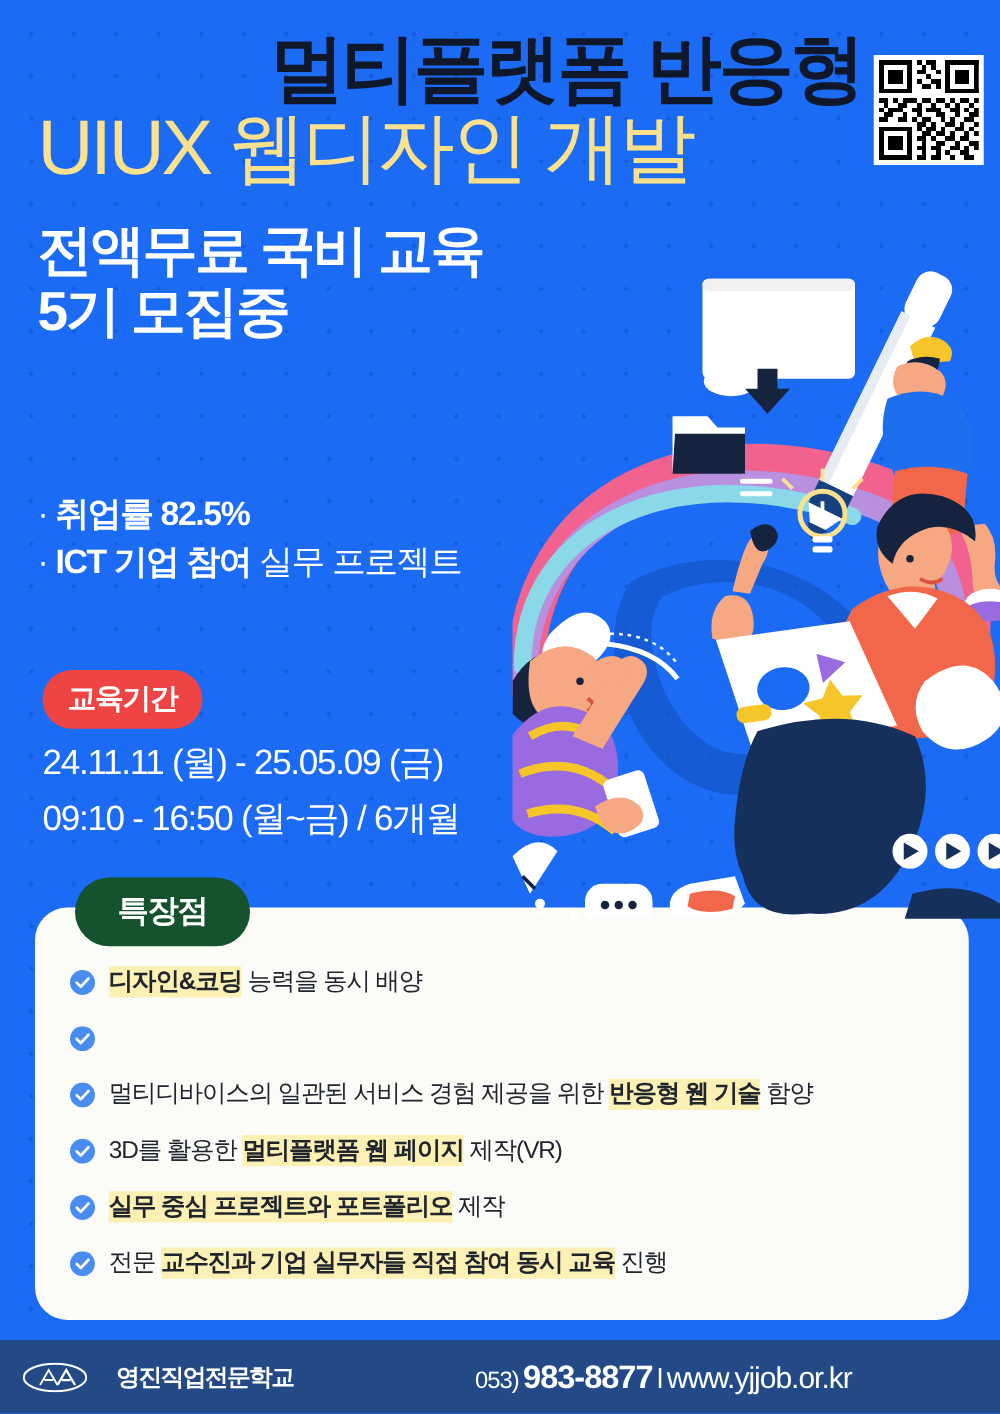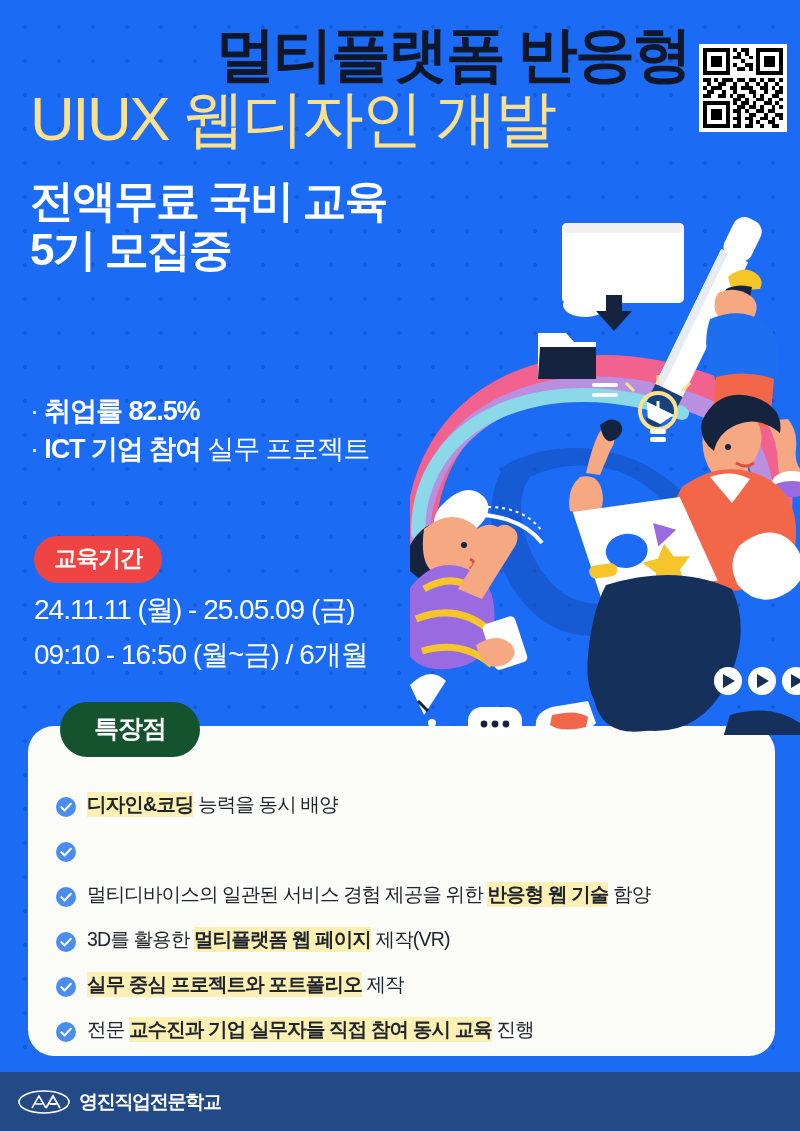--- a/index.html
+++ b/index.html
@@ -137,21 +137,21 @@
   }
   .flist {
     position: absolute;
     left: 56px;
     top: 772px;
     width: 700px;
     z-index: 2;
   }
   .frow {
     display: flex;
-    align-items: flex-end;
+    align-items: flex-start;
     gap: 11px;
     height: 45px;
   }
   .chk {
     flex: 0 0 auto;
     width: 20px; height: 20px;
     margin-top: 4px;
   }
   .chk svg { display:block; width:100%; height:100%; }
   .ftext {
@@ -175,21 +175,21 @@
     height: 59px;
     background: #234a86;
     display: flex;
     align-items: center;
   }
   .logo-wrap {
     position: absolute;
     left: 18px;
     display: flex;
     align-items: center;
-    gap: 9px;
+    gap: 23px;
   }
   .logo-mark { width: 52px; height: 24px; }
   .logo-mark svg { display:block; width:100%; height:100%; }
   .logo-text {
     color: #fff;
     font-size: 19px;
     font-weight: 800;
     letter-spacing: -1.3px;
   }
   .contact {
@@ -555,14 +555,20 @@
     <div class="logo-wrap">
       <span class="logo-mark">
         <svg viewBox="0 0 52 24" xmlns="http://www.w3.org/2000/svg">
           <ellipse cx="26" cy="12" rx="25" ry="11" fill="none" stroke="#fff" stroke-width="1.6"></ellipse>
           <path d="M14 18 l7 -12 l7 12 M17.5 14 h7" fill="none" stroke="#fff" stroke-width="1.5"></path>
           <path d="M28 18 l7 -12 l7 12 M31.5 14 h7" fill="none" stroke="#fff" stroke-width="1.8"></path>
         </svg>
       </span>
       <span class="logo-text">영진직업전문학교</span>
     </div>
+    <div class="contact">
+      <span class="pfx">053)</span>
+      <span class="num">983-8877</span>
+      <span class="sep">l</span>
+      <span class="url">www.yjjob.or.kr</span>
+    </div>
   </div>
 </div>
 
 </body></html>

